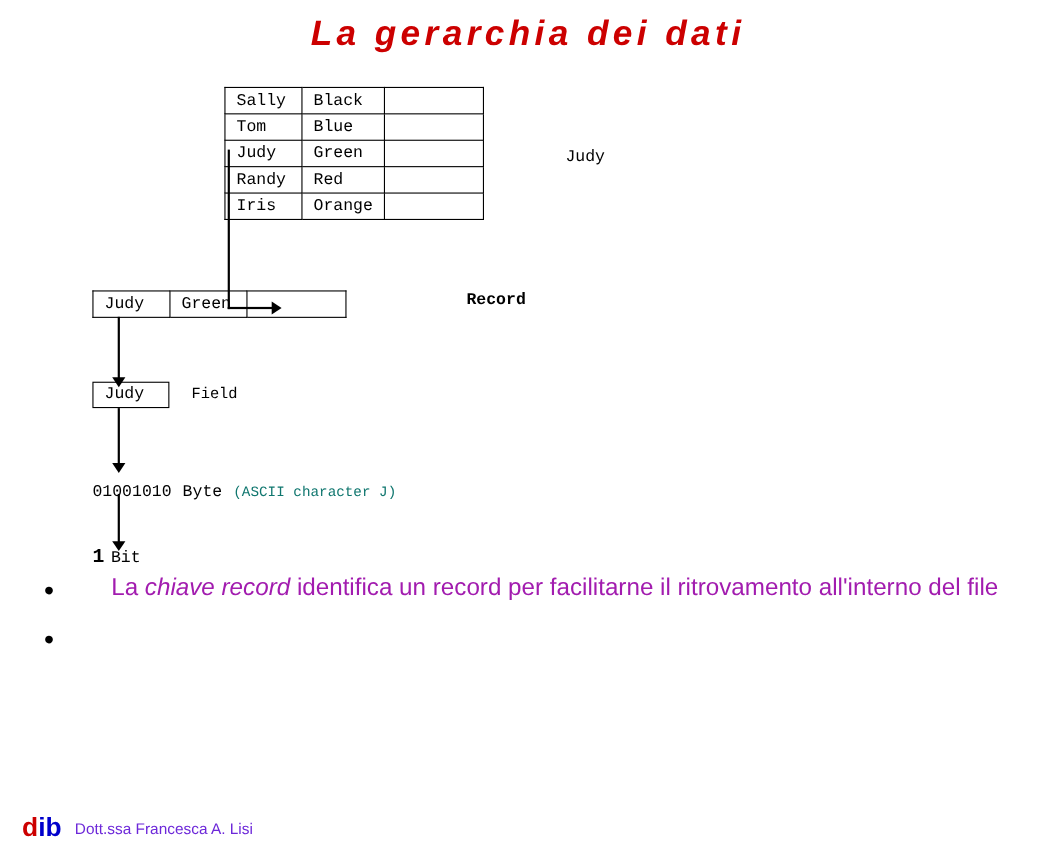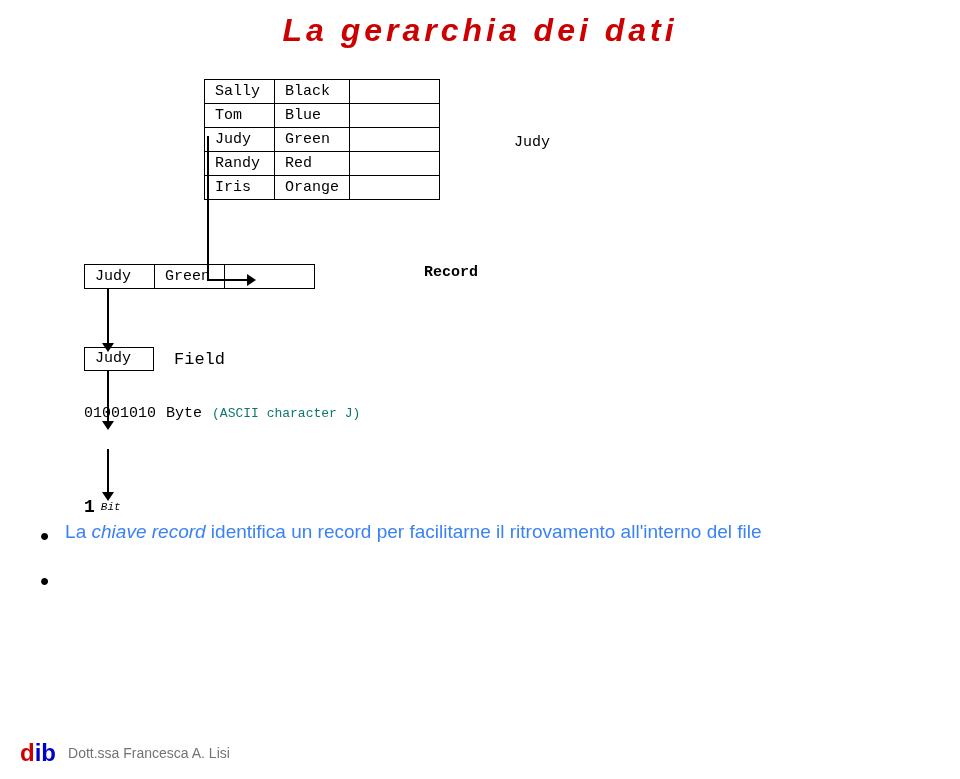--- a/index.html
+++ b/index.html
@@ -105,27 +105,27 @@
     .field-cell {
       border: 1.5px solid #000;
       padding: 2px 10px;
       min-width: 70px;
       height: 24px;
       display: inline-block;
     }
 
     .field-label {
       font-family: 'Courier New', Courier, monospace;
-      font-size: 17px;
+      font-size: 14px;
     }
 
     
     .byte-row {
       position: absolute;
-      top: 326px;
+      top: 360px;
       left: 0px;
       font-family: 'Courier New', Courier, monospace;
       font-size: 15px;
       display: flex;
       align-items: center;
       gap: 10px;
     }
 
     .byte-note {
       font-size: 13px;
@@ -145,23 +145,22 @@
       gap: 6px;
     }
 
     .bit-number {
       font-size: 18px;
       font-weight: bold;
       font-family: 'Courier New', Courier, monospace;
     }
 
     .bit-label-text {
-      font-size: 11px;
-      font-family: 'Courier New', Courier, monospace;
-      font-style: italic;
+      font-size: 15px;
+      font-family: 'Courier New', Courier, monospace;
     }
 
     
     .bullet-section {
       margin-top: 20px;
       margin-left: 40px;
       margin-right: 40px;
     }
 
     .bullet-item {
@@ -172,23 +171,24 @@
     }
 
     .bullet-dot {
       font-size: 26px;
       margin-right: 16px;
       margin-top: 2px;
       flex-shrink: 0;
     }
 
     .bullet-text {
-      font-size: 19px;
+      font-size: 22px;
       line-height: 1.4;
-      color: #3b82f6;
+      color: #a21caf;
+      margin-left: 36px;
     }
 
     .italic-text {
       font-style: italic;
     }
 
     
     .footer {
       position: absolute;
       bottom: 12px;
@@ -204,21 +204,21 @@
       display: flex;
       align-items: center;
     }
 
     .logo-d { color: #cc0000; font-size: 24px; font-weight: bold; }
     .logo-i { color: #0000cc; font-size: 24px; font-weight: bold; }
     .logo-b { color: #0000cc; font-size: 24px; font-weight: bold; }
 
     .footer-text {
       font-size: 14px;
-      color: #737373;
+      color: #6d28d9;
     }
   </style>
 </head>
 <body>
 
 <div class="page-title">La gerarchia dei dati</div>
 
 <div class="diagram-area">
 
   <table class="file-table">

